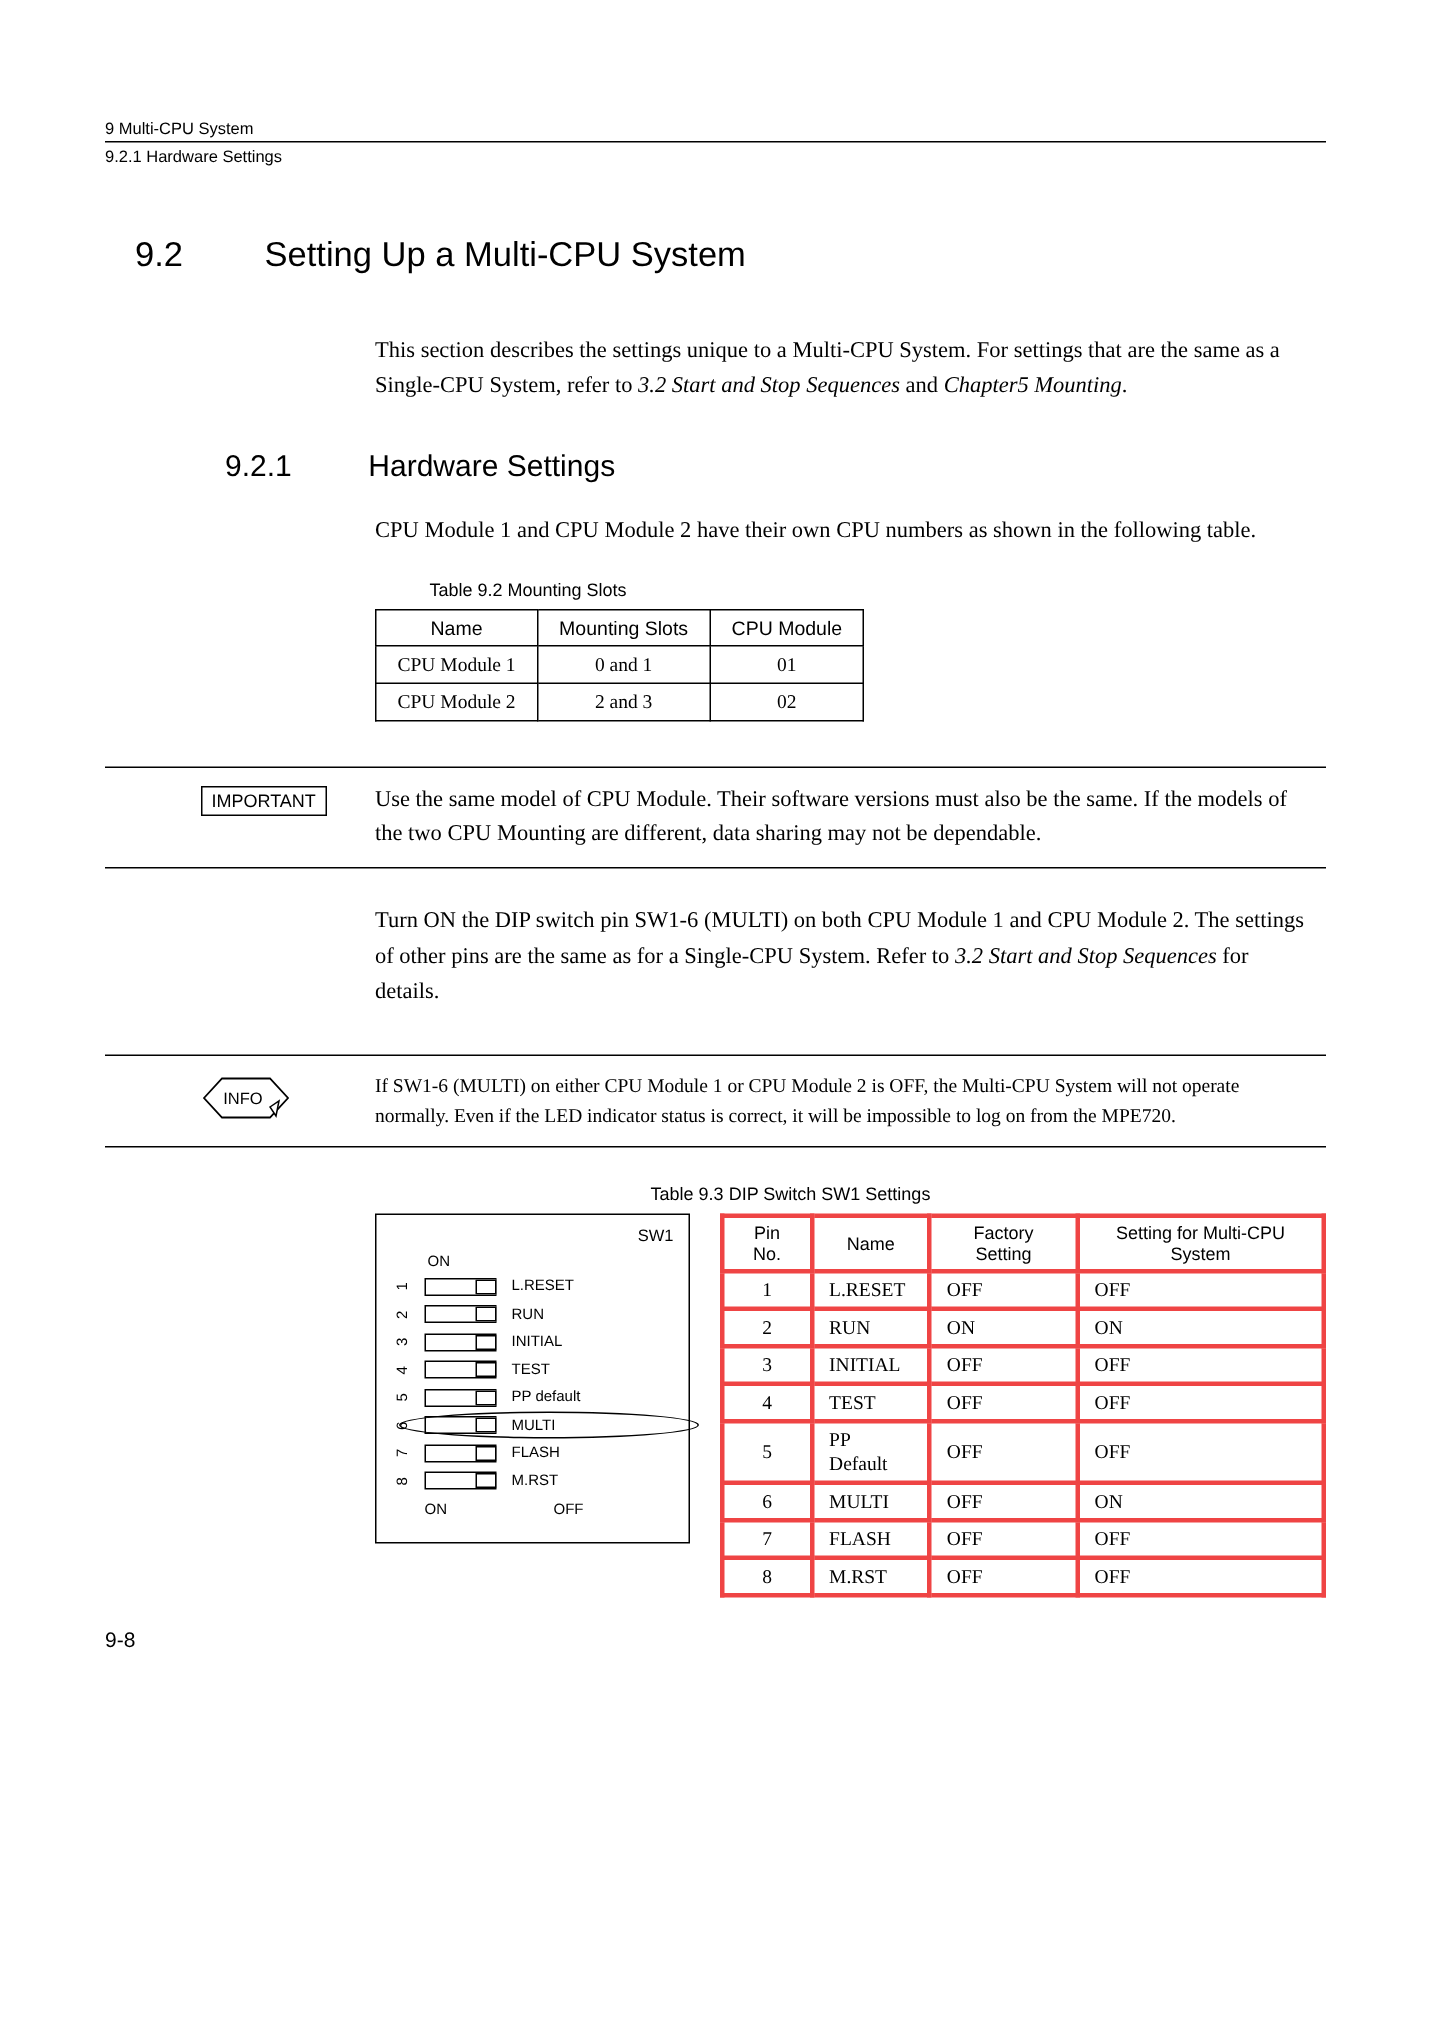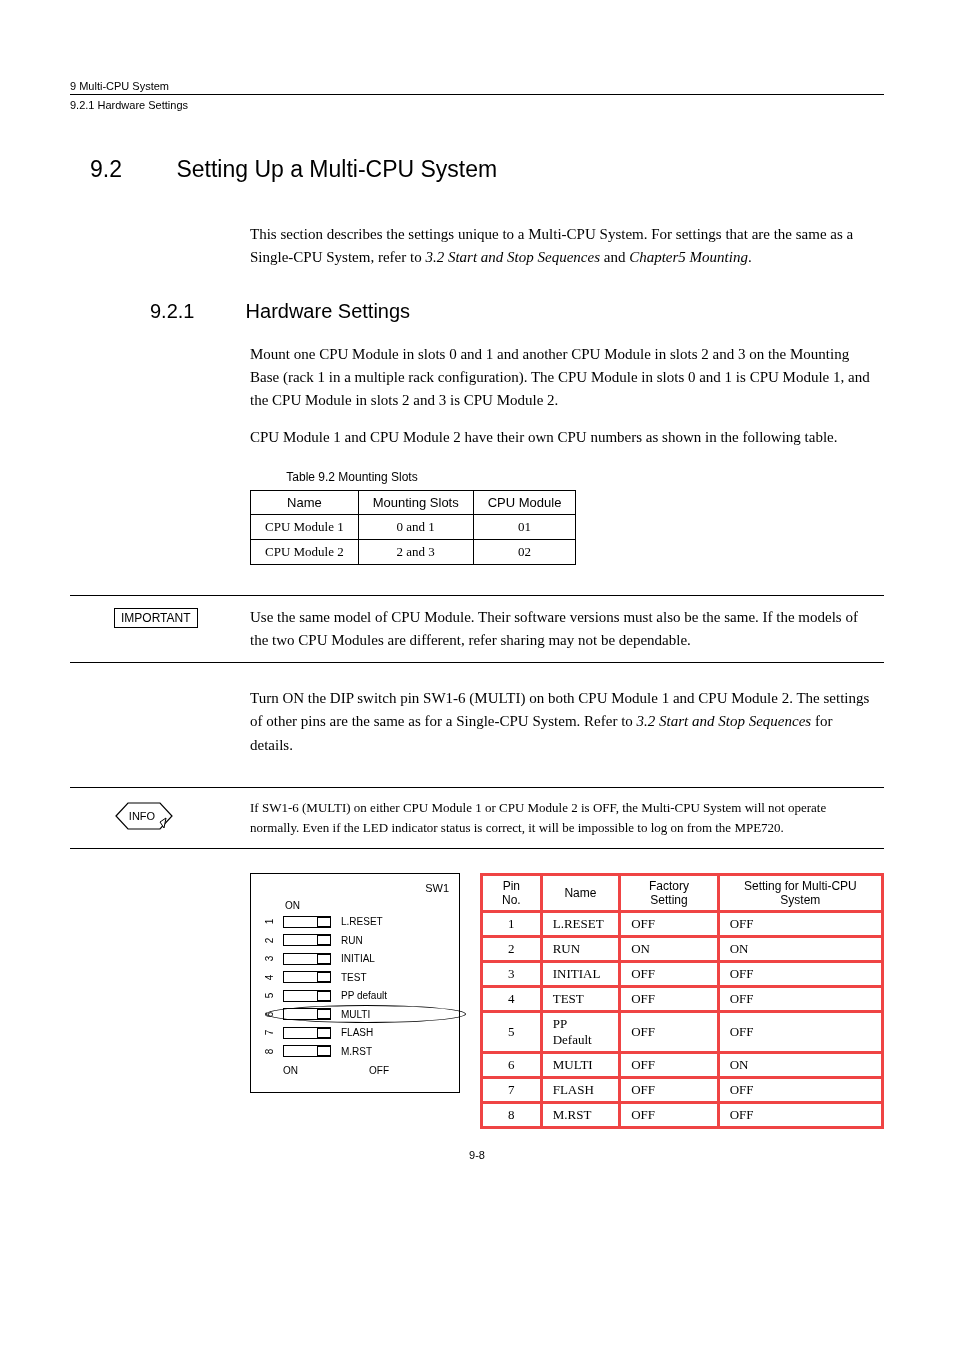--- a/index.html
+++ b/index.html
@@ -83,21 +83,21 @@
     table.mounting td.center { text-align: center; }
     .callout-block {
       position: relative;
       border-top: 1px solid #000;
       border-bottom: 1px solid #000;
       margin: 30px 0 24px 0;
       padding: 10px 0;
     }
     .callout-label {
       position: absolute;
-      left: 44px;
+      left: 64px;
       top: 12px;
     }
     .important-box {
       font-family: Arial, Helvetica, sans-serif;
       font-size: 12px;
       border: 1px solid #000;
       padding: 2px 6px;
       display: inline-block;
     }
     .info-icon-wrap {
@@ -184,23 +184,23 @@
       vertical-align: middle;
     }
     table.dip th {
       font-family: Arial, Helvetica, sans-serif;
       font-weight: normal;
       text-align: center;
       font-size: 12px;
     }
     table.dip td.center { text-align: center; }
     .page-num {
-      text-align: center;
-      font-family: Arial, Helvetica, sans-serif;
-      font-size: 11px;
+      text-align: left;
+      font-family: Arial, Helvetica, sans-serif;
+      font-size: 14px;
       margin-top: 20px;
     }
   </style>
 </head>
 <body>
 
 <div class="page">
 
   <div class="top-header">9  Multi-CPU System</div>
   <hr class="top-rule">
@@ -216,21 +216,20 @@
       <span>This section describes the settings unique to a Multi-CPU System. For settings that are the same as a Single-CPU System, refer to </span><span class="italic">3.2  Start and Stop Sequences</span><span> and </span><span class="italic">Chapter5 Mounting</span><span>.</span>
     </p>
   </div>
 
   <h2 class="subsection">
     <span class="sub-number">9.2.1</span>
     <span>Hardware Settings</span>
   </h2>
 
   <div class="body-indent">
-    <p class="body">Mount one CPU Module in slots 0 and 1 and another CPU Module in slots 2 and 3 on the Mounting Base (rack 1 in a multiple rack configuration). The CPU Module in slots 0 and 1 is CPU Module 1, and the CPU Module in slots 2 and 3 is CPU Module 2.</p>
     <p class="body">CPU Module 1 and CPU Module 2 have their own CPU numbers as shown in the following table.</p>
   </div>
 
   <div class="table-caption" style="margin-left:-250px;">Table 9.2  Mounting Slots</div>
 
   <table class="mounting">
     <tbody>
         <tr>
       <th>Name</th>
       <th>Mounting Slots</th>
@@ -246,21 +245,21 @@
       <td class="center">2 and 3</td>
       <td class="center">02</td>
     </tr>
   </tbody>
     </table>
 
   <div class="callout-block">
     <div class="callout-label">
       <span class="important-box">IMPORTANT</span>
     </div>
-    <div class="callout-text">Use the same model of CPU Module. Their software versions must also be the same. If the models of the two CPU Modules are different, refer sharing may not be dependable.</div>
+    <div class="callout-text">Use the same model of CPU Module. Their software versions must also be the same. If the models of the two CPU Mounting are different, data sharing may not be dependable.</div>
   </div>
 
   <div class="body-indent">
     <p class="body">
       <span>Turn ON the DIP switch pin SW1-6 (MULTI) on both CPU Module 1 and CPU Module 2. The settings of other pins are the same as for a Single-CPU System. Refer to </span><span class="italic">3.2  Start and Stop Sequences</span><span> for details.</span>
     </p>
   </div>
 
   <div class="callout-block">
     <div class="callout-label">
@@ -268,20 +267,21 @@
         <svg width="60" height="32" viewBox="0 0 60 32">
           <polygon points="2,16 14,3 46,3 58,16 46,29 14,29" fill="none" stroke="#000" stroke-width="1.2"></polygon>
           <text x="28" y="20" font-family="Arial" font-size="11" text-anchor="middle">INFO</text>
           <path d="M46,22 L52,18 L50,28 Z" fill="#fff" stroke="#000" stroke-width="1"></path>
         </svg>
       </span>
     </div>
     <div class="callout-text small">If SW1-6 (MULTI) on either CPU Module 1 or CPU Module 2 is OFF, the Multi-CPU System will not operate normally. Even if the LED indicator status is correct, it will be impossible to log on from the MPE720.</div>
   </div>
 
+  <div class="table-caption" style="margin-left:100px;">Table 9.3  DIP Switch SW1 Settings</div>
 
   <div class="dip-row">
     <div class="dip-diagram">
       <div class="dip-title">SW1</div>
       <div class="dip-on">ON</div>
       <div id="dip-rows-container">
           <div class="dip-sw-row" style="position: relative;">
             <div class="dip-num">1</div>
             <div class="dip-slot">
               <div class="dip-thumb off"></div>

